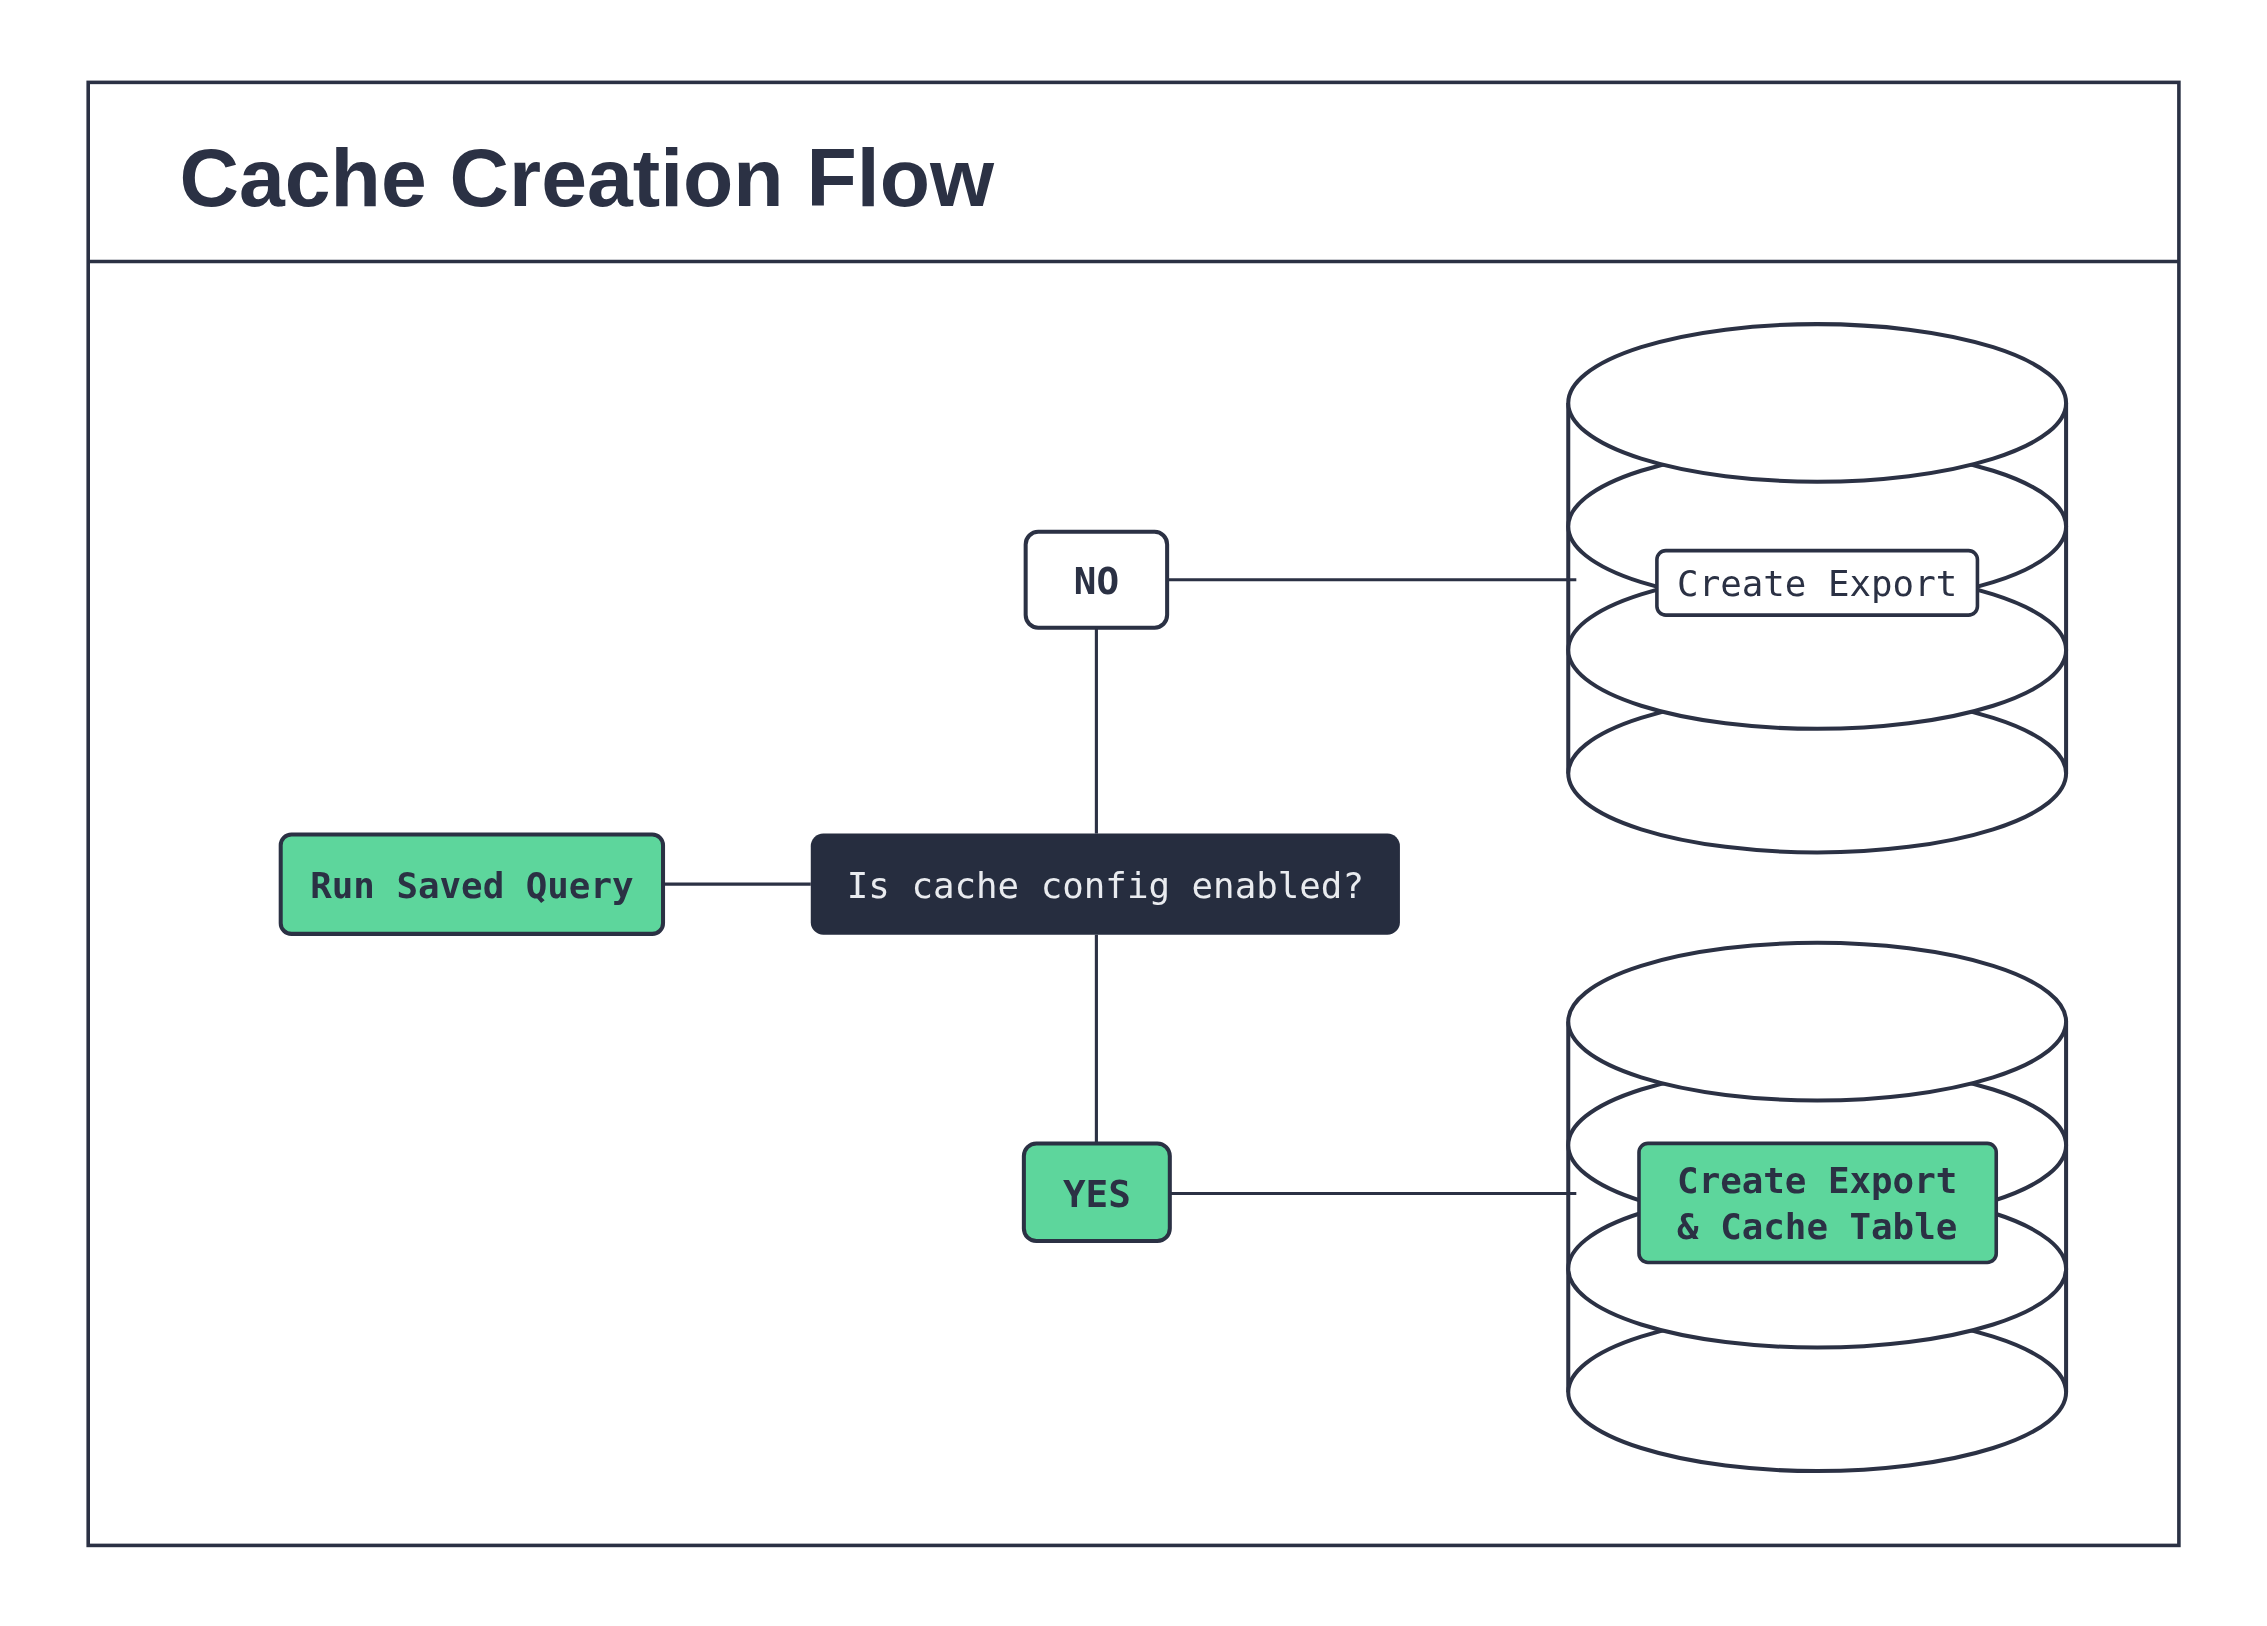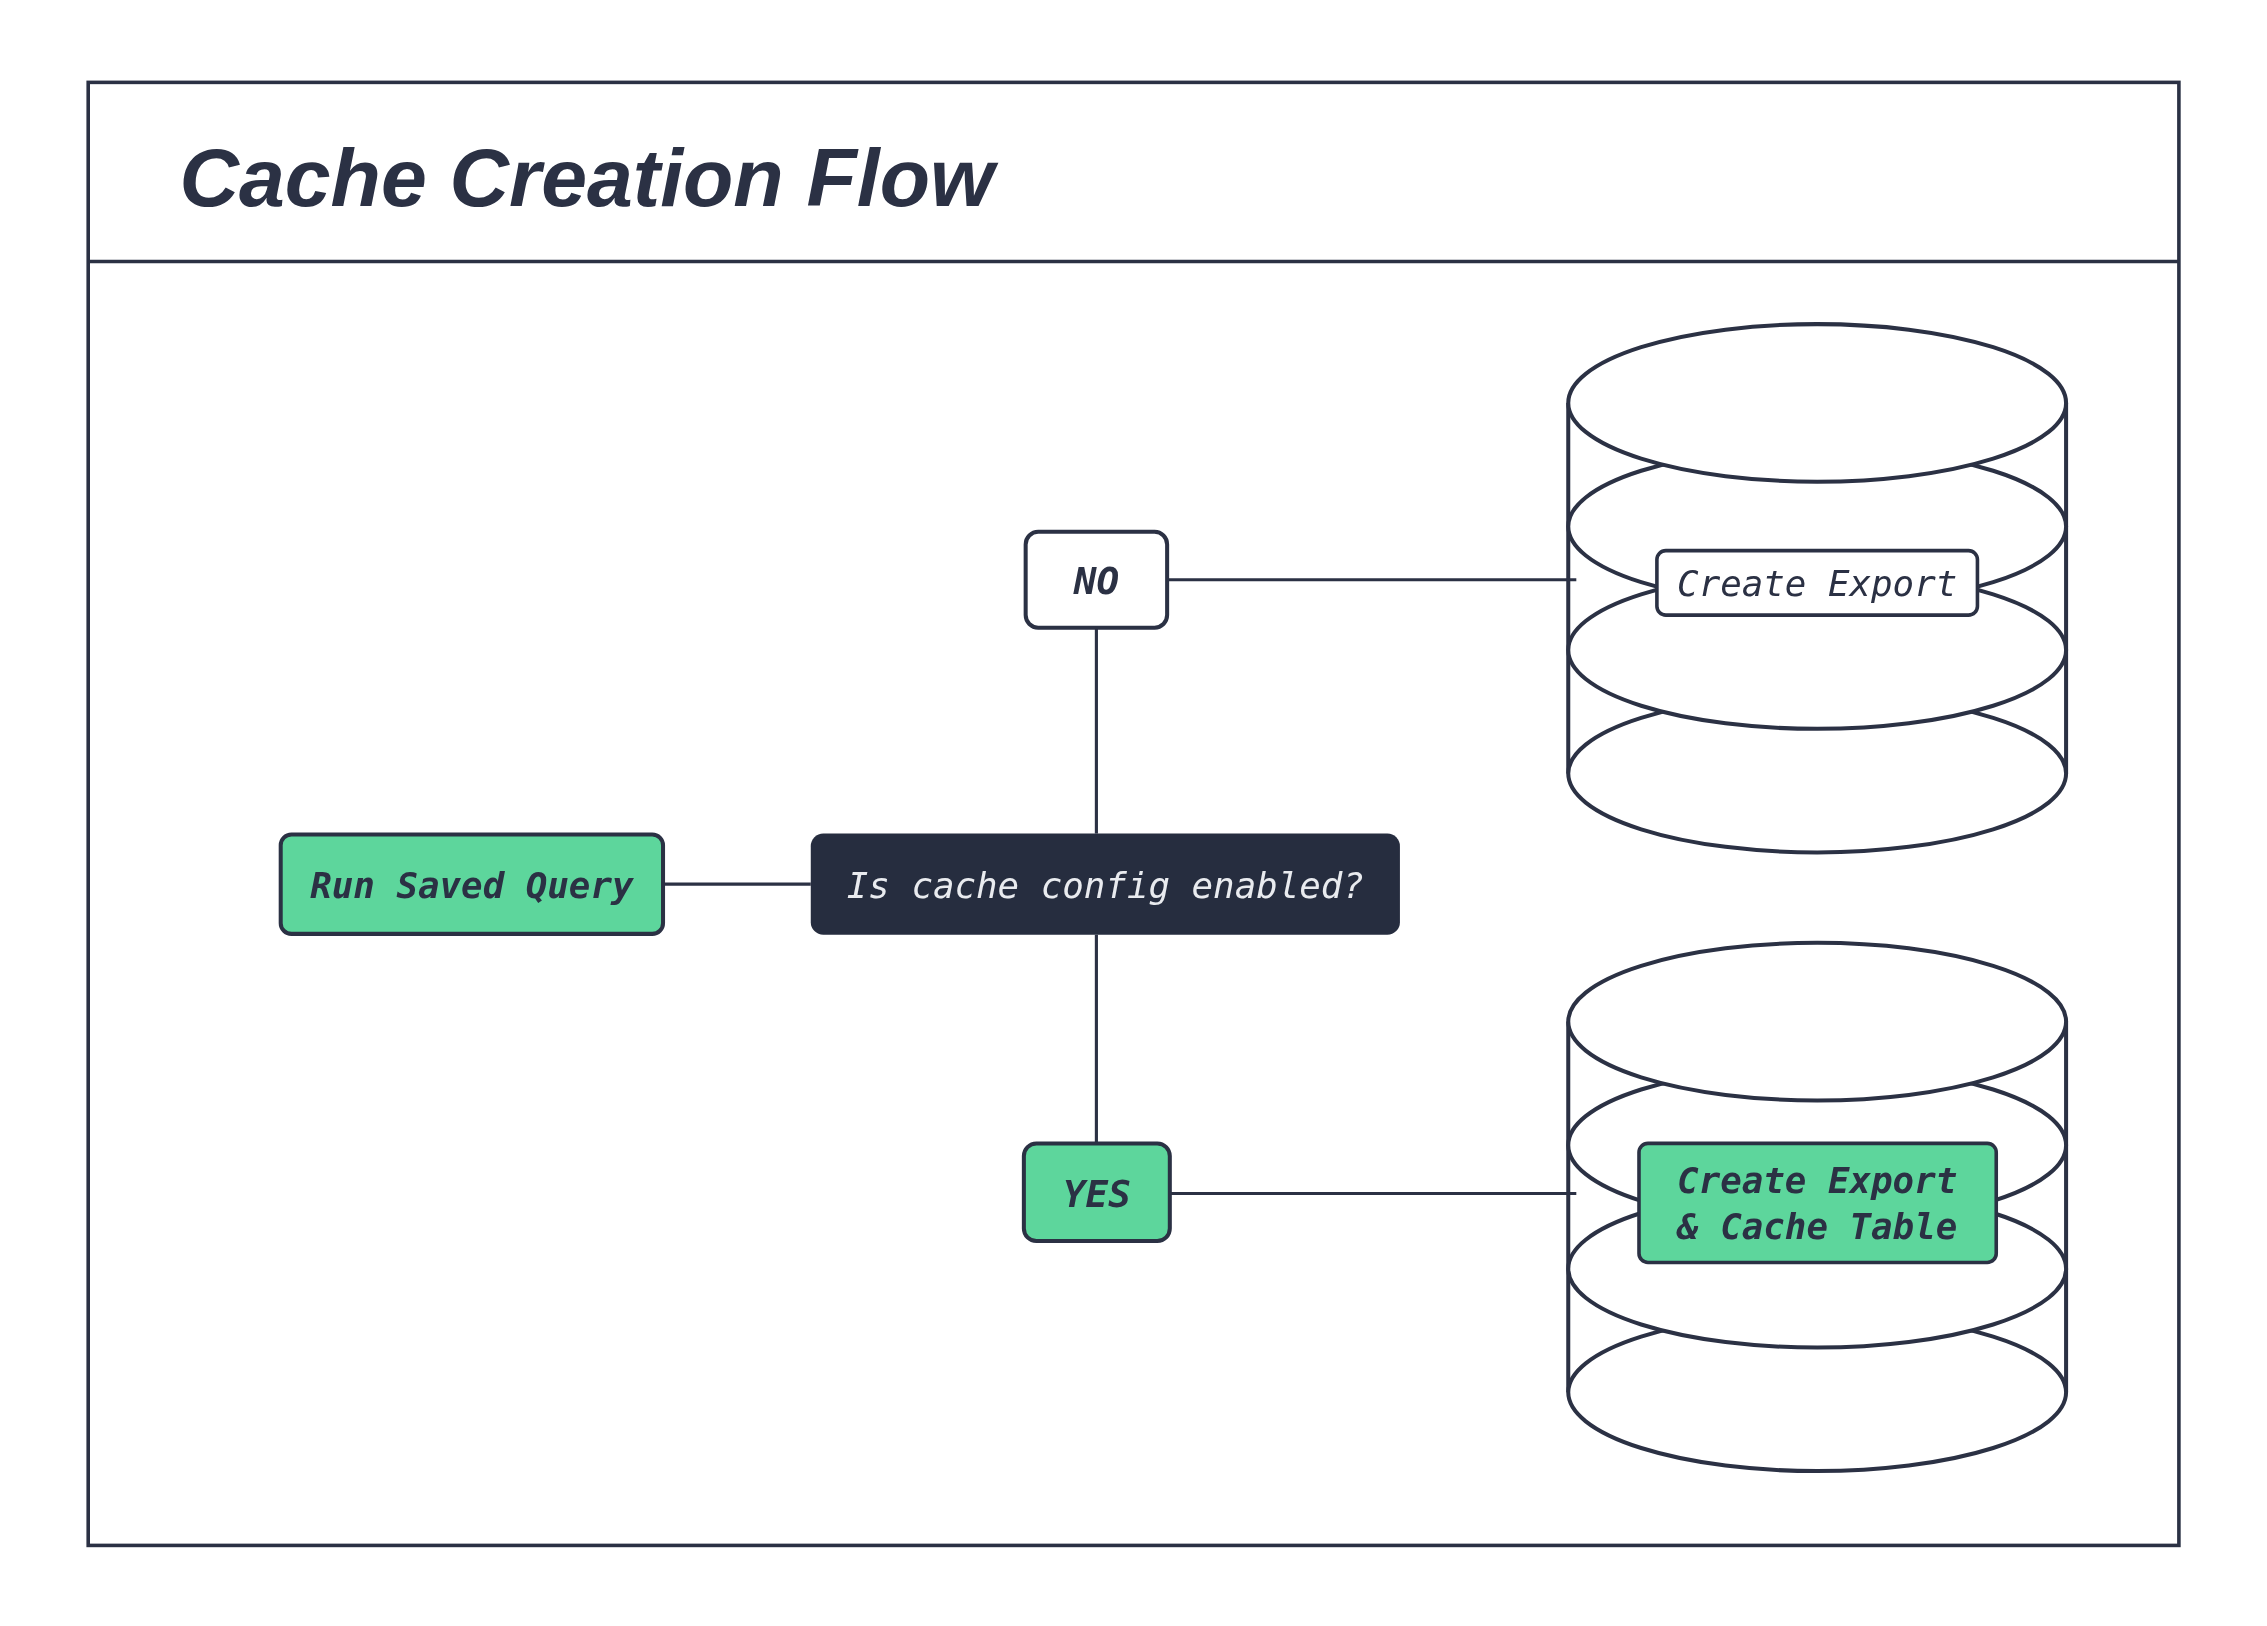--- a/index.html
+++ b/index.html
@@ -3,21 +3,21 @@
 <meta charset="utf-8">
 <style>
   :root {
     --ink: #2b3144;
     --green: #5dd69c;
     --paper: #ffffff;
     --dark_fill: #262d3f;
     --light_text: #e9ebef;
   }
   html, body { margin: 0; padding: 0; background: var(--paper); }
-  .canvas-wrap { width: 1828px; height: 1626px; font-style: italic; }
+  .canvas-wrap { width: 1828px; height: 1626px; }
   svg { display: block; }
 
   .frame { fill: none; stroke: var(--ink); stroke-width: 4; }
   .separator { stroke: var(--ink); stroke-width: 4; }
   .title-text {
     font-family: "Liberation Sans", sans-serif;
     font-weight: 700;
     font-size: 92px;
     fill: var(--ink);
   }

